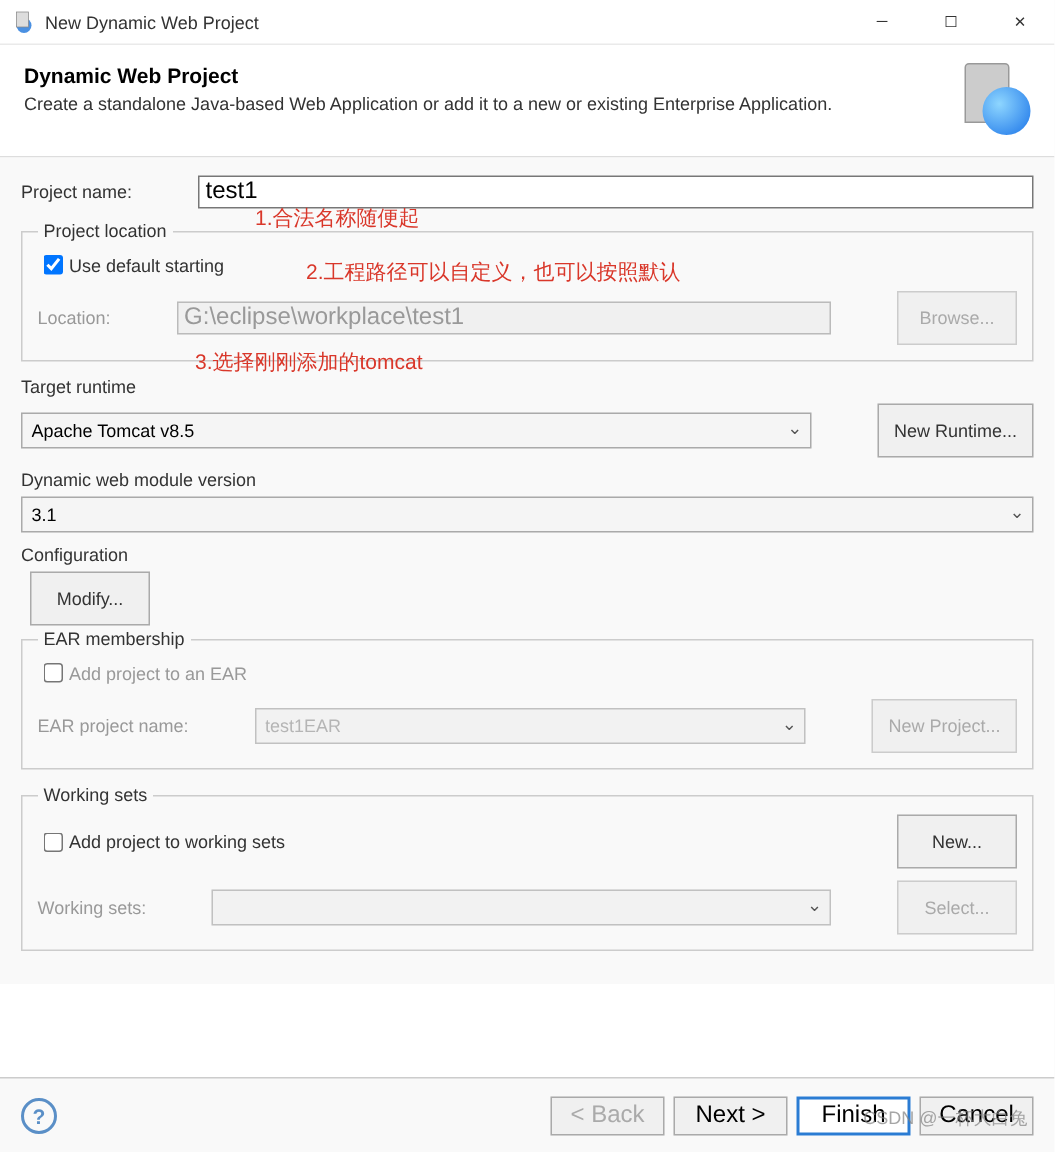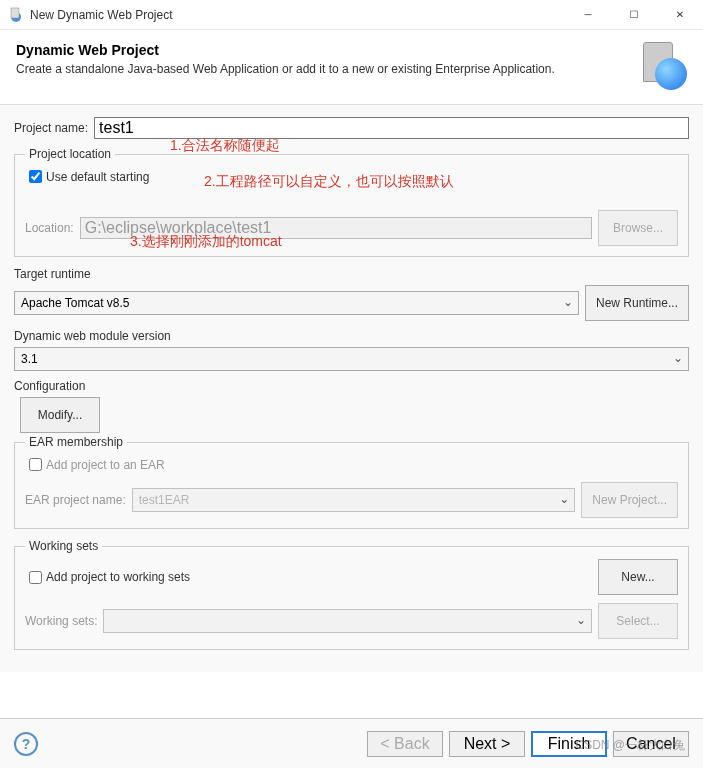--- a/index.html
+++ b/index.html
@@ -15,21 +15,21 @@
 .header .hl { flex: 1; }
 .header .htitle { font-size: 14px; font-weight: bold; color: #000; margin-bottom: 4px; }
 .header .hdesc { font-size: 12px; color: #333; }
 .header .hic { width: 48px; height: 48px; margin-left: 10px; }
 .globe { width: 48px; height: 48px; position: relative; }
 .globe::before { content: ""; position: absolute; left: 4px; top: 0; width: 28px; height: 38px; background: #ccc; border-radius: 3px 3px 0 0; border: 1px solid #999; }
 .globe::after { content: ""; position: absolute; right: 0; bottom: 0; width: 32px; height: 32px; background: radial-gradient(circle at 35% 35%, #8ed6ff, #1a73e8); border-radius: 50%; }
 
 .content { padding: 12px 14px; background: #f9f9f9; }
 
-.row { display: flex; align-items: center; margin-bottom: 8px; }
+.row { display: flex; align-items: center; margin-bottom: 8px; gap: 38px; }
 .lbl { font-size: 12px; color: #333; }
 .txtinput { flex: 1; height: 22px; border: 1px solid #777; padding: 0 4px; font-size: 16px; background: #fff; }
 .txtinput.dis { background: #f0f0f0; color: #999; border-color: #bbb; }
 
 fieldset { border: 1px solid #ccc; margin: 0 0 10px 0; padding: 6px 10px 10px 10px; position: relative; }
 fieldset legend { font-size: 12px; color: #333; padding: 0 4px; }
 
 .cb { display: flex; align-items: center; font-size: 12px; color: #333; }
 .cb input { margin-right: 4px; }
 .cb.dis { color: #999; }
@@ -89,21 +89,21 @@
     <span class="lbl" style="margin-right:6px;">Project name:</span>
     <input class="txtinput" value="test1" style="">
   </div>
 
   <fieldset>
     <legend>Project location</legend>
     <label class="cb">
       <input type="checkbox" checked="" style="">
       <span>Use default starting</span>
     </label>
-    <div class="row" style="margin-top:24px; margin-bottom:0;">
+    <div class="row" style="margin-top:8px; margin-bottom:0;">
       <span class="lbl" style="color:#999; margin-right:6px;">Location:</span>
       <input class="txtinput dis" disabled="" value="G:\eclipse\workplace\test1" style="">
       <button class="btn dis" disabled="">Browse...</button>
     </div>
   </fieldset>
 
   <div class="lbl" style="margin-bottom:4px;">Target runtime</div>
   <div class="row">
     <div class="selwrap">
       <select class="sel"><option>Apache Tomcat v8.5</option></select>

